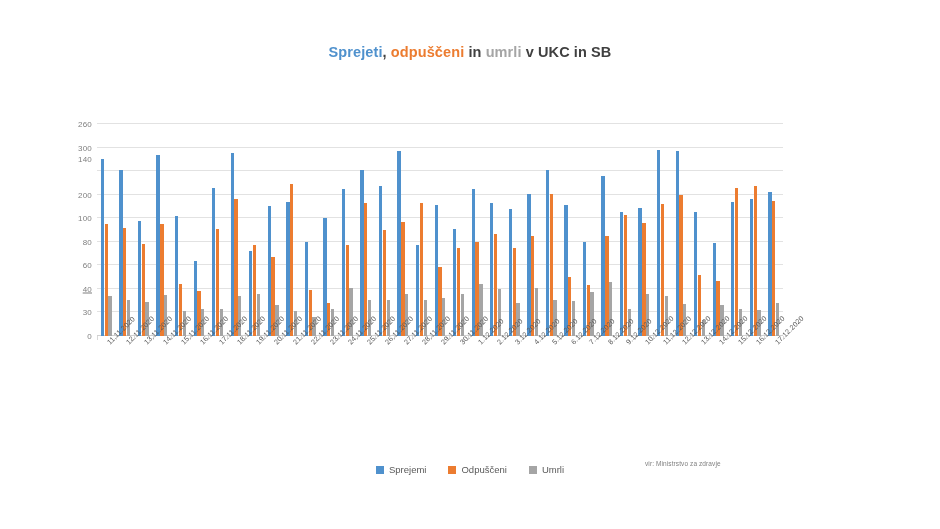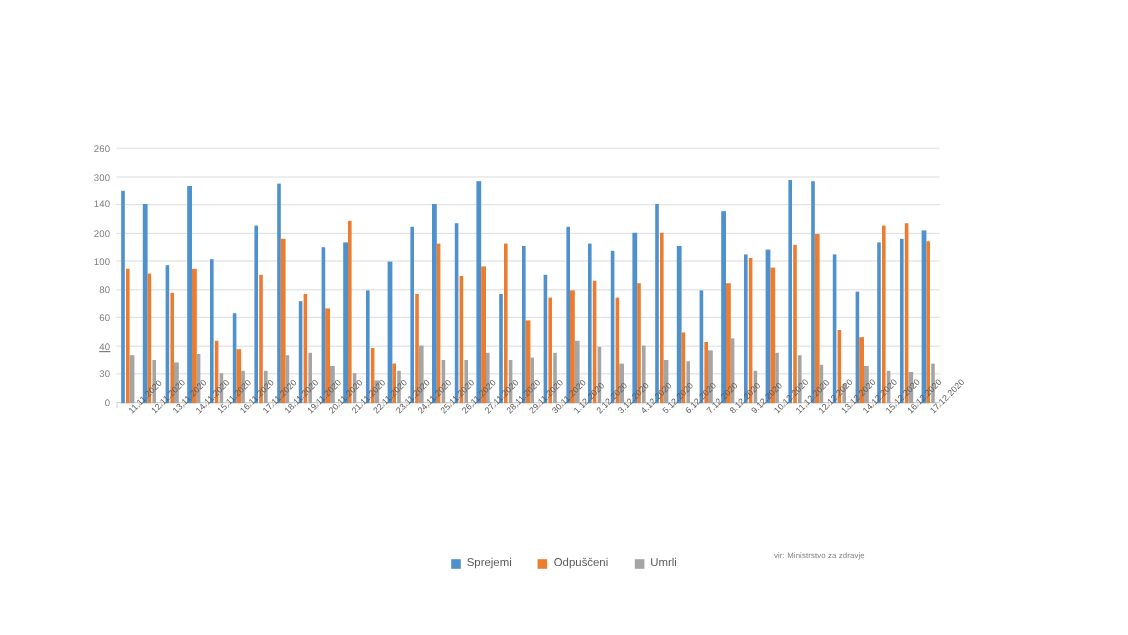--- a/index.html
+++ b/index.html
@@ -161,30 +161,31 @@
     color: #808080;
     white-space: nowrap;
     letter-spacing: 0.1px;
   }
 </style>
 </head>
 <body>
 
 <div id="chart-root">
 
+  <div id="chart-title"><span style="color: rgb(79, 145, 205);">Sprejeti</span><span style="color: rgb(64, 64, 64);">, </span><span style="color: rgb(236, 124, 48);">odpuščeni</span><span style="color: rgb(64, 64, 64);"> in </span><span style="color: rgb(165, 165, 165);">umrli</span><span style="color: rgb(64, 64, 64);"> v UKC in SB</span></div>
 
   <div id="y-axis-labels">
       <div class="y-label" style="top: 212px;">0</div>
       <div class="y-label" style="top: 188.444px;">30</div>
       <div class="y-label" style="top: 164.889px; text-decoration: underline;">40</div>
       <div class="y-label" style="top: 141.333px;">60</div>
       <div class="y-label" style="top: 117.778px;">80</div>
       <div class="y-label" style="top: 94.2222px;">100</div>
       <div class="y-label" style="top: 70.6667px;">200</div>
-      <div class="y-label" style="top: 46px;">140</div>
+      <div class="y-label" style="top: 35px;">140</div>
       <div class="y-label" style="top: 23.5556px;">300</div>
       <div class="y-label" style="top: 0px;">260</div>
     </div>
 
   <div id="plot-area">
     <div id="grid-layer">
         <div class="gridline axis-zero" style="bottom: 0px;"></div>
         <div class="gridline" style="bottom: 23.5556px;"></div>
         <div class="gridline" style="bottom: 47.1111px;"></div>
         <div class="gridline" style="bottom: 70.6667px;"></div>

